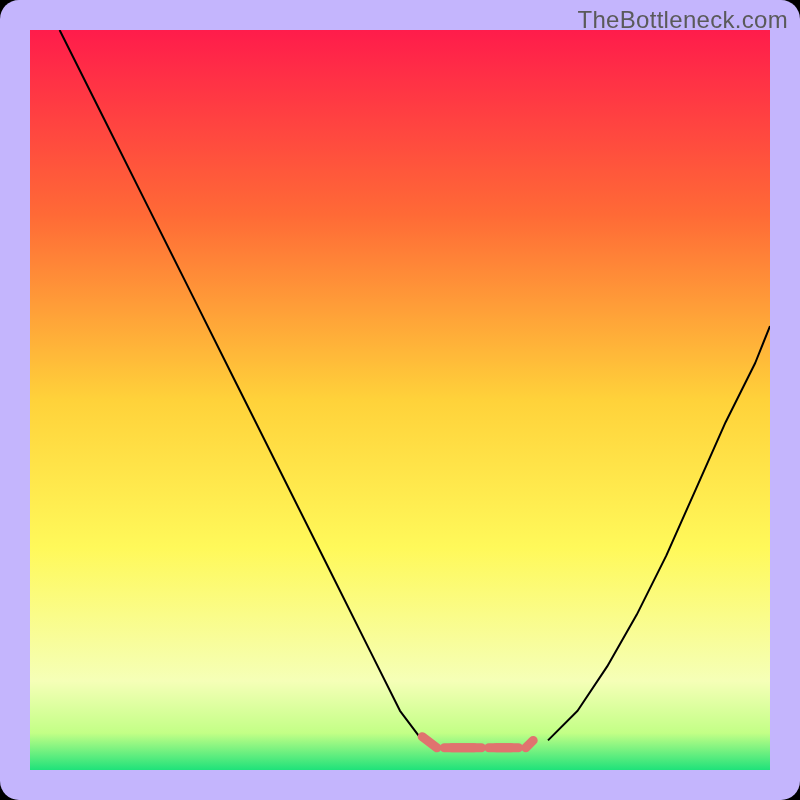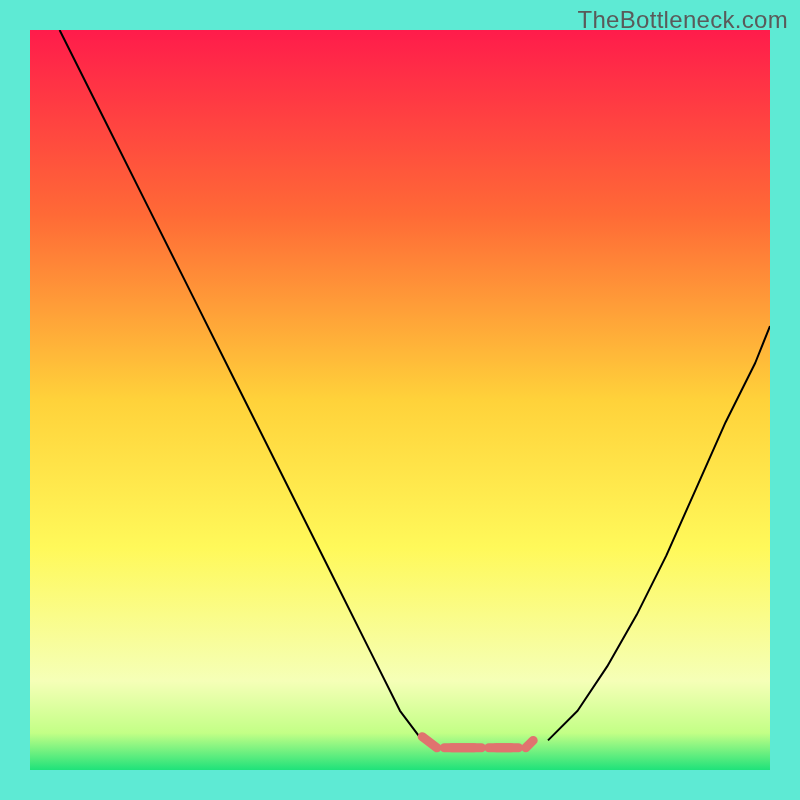--- a/index.html
+++ b/index.html
@@ -8,21 +8,22 @@
     width: 800px;
     height: 800px;
     background: #000;
     font-family: Arial, Helvetica, sans-serif;
     overflow: hidden;
   }
   .container {
     position: relative;
     width: 800px;
     height: 800px;
-    background: #5eead4;
+    background: #c4b5fd;
+    border-radius: 19px;
   }
   .watermark {
     position: absolute;
     top: 6px;
     right: 12px;
     color: #5a5a5a;
     font-size: 24px;
     font-weight: 500;
     letter-spacing: 0.3px;
     z-index: 20;

